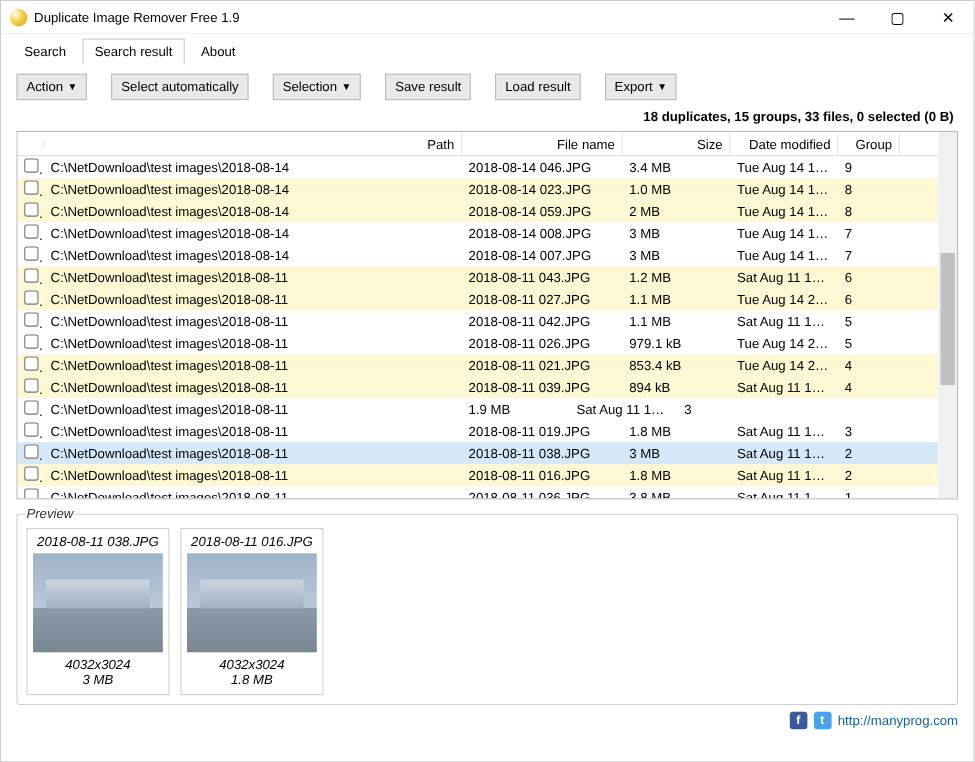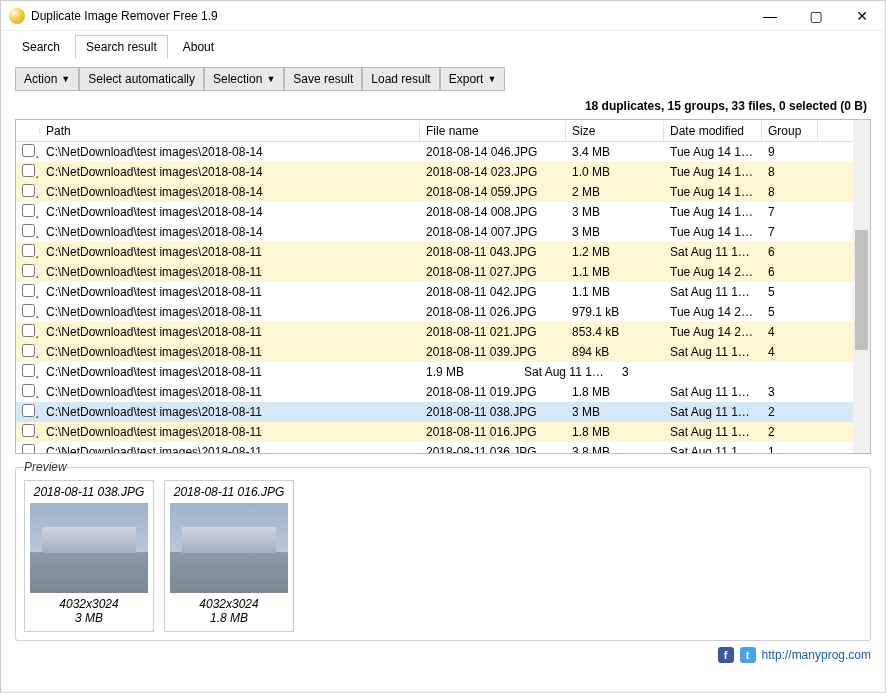--- a/index.html
+++ b/index.html
@@ -39,21 +39,21 @@
   border: 1px solid transparent;
   cursor: pointer;
 }
 .tab.active {
   border: 1px solid #ccc;
   border-bottom: 1px solid #fff;
   background: #fff;
 }
 .toolbar {
   display: flex;
-  gap: 0;
+  gap: 22px;
   padding: 8px 14px 4px 14px;
 }
 .btn {
   padding: 4px 8px;
   font-size: 12px;
   background: #e9e9e9;
   border: 1px solid #bbb;
   cursor: pointer;
   display: flex;
   align-items: center;
@@ -78,20 +78,21 @@
   display: flex;
   flex-direction: column;
 }
 .ghead {
   display: flex;
   background: #fff;
   border-bottom: 1px solid #ddd;
   height: 22px;
   align-items: center;
   font-size: 12px;
+  text-align: right;
 }
 .ghead div { border-right: 1px solid #e3e3e3; padding: 3px 6px; }
 .col-cb   { width: 24px; flex: none; }
 .col-path { width: 380px; flex: none; }
 .col-file { width: 146px; flex: none; }
 .col-size { width: 98px;  flex: none; }
 .col-date { width: 98px;  flex: none; }
 .col-grp  { width: 56px;  flex: none; }
 .gbody { flex: 1; overflow: hidden; }
 .row {

